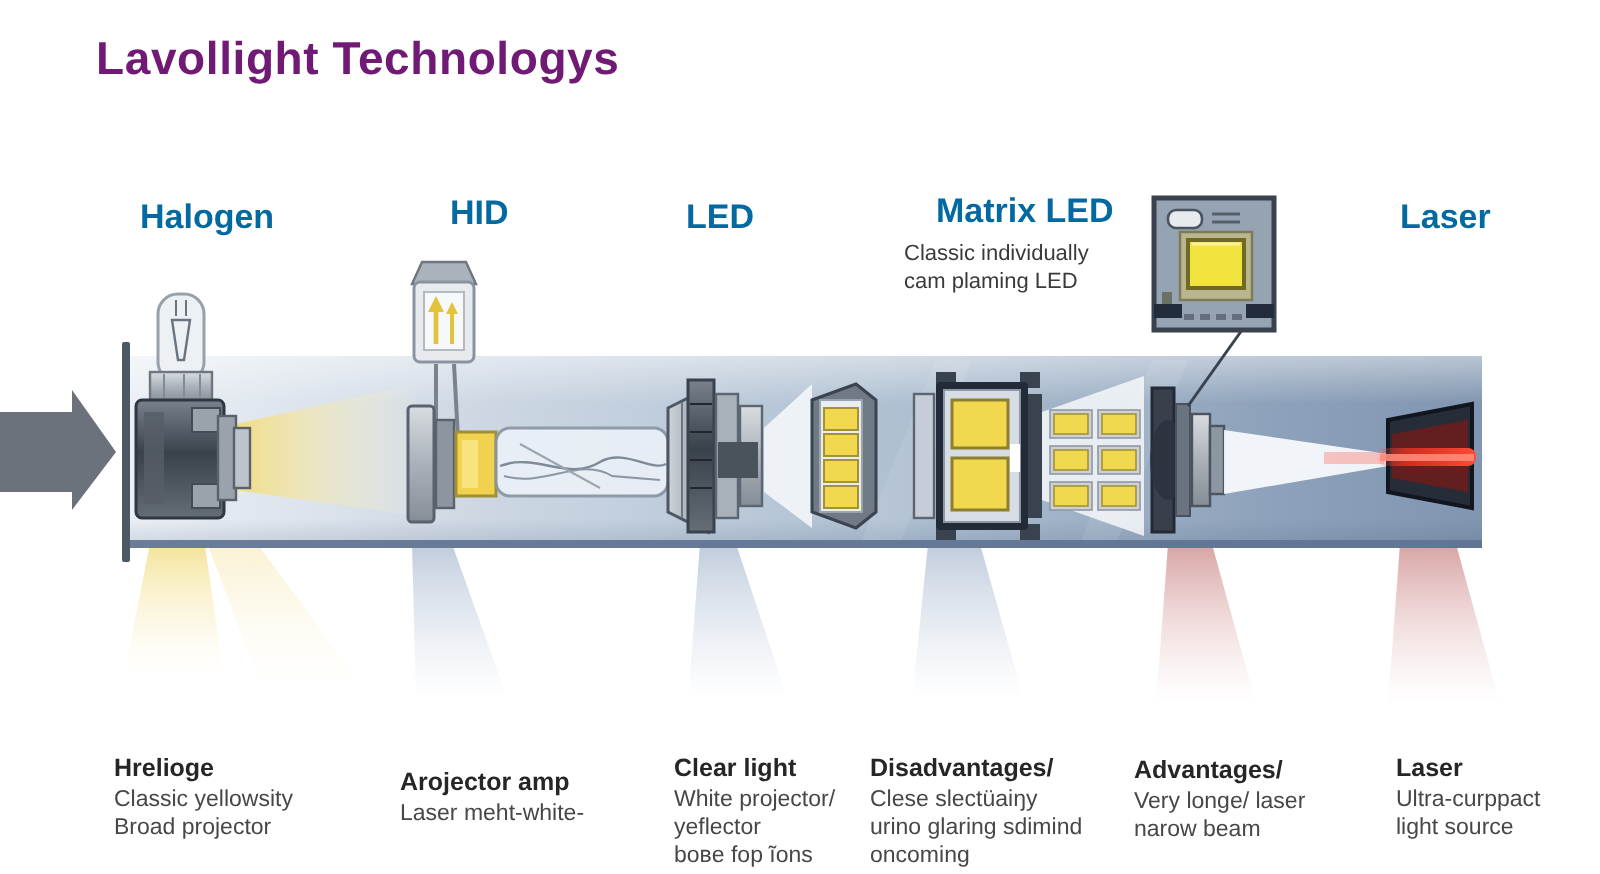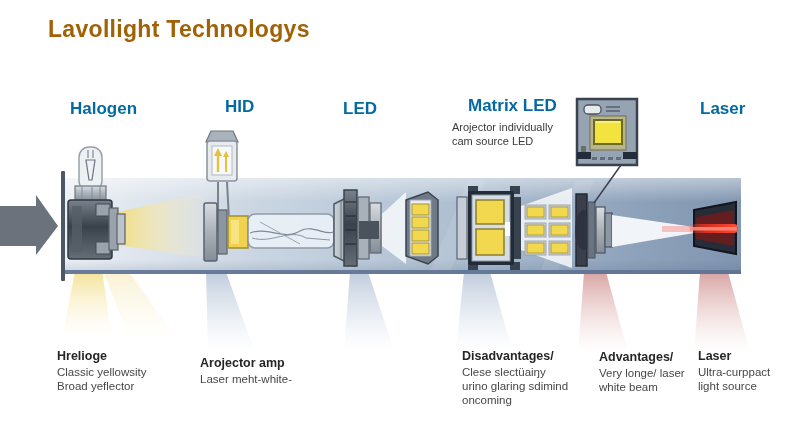--- a/index.html
+++ b/index.html
@@ -1,22 +1,22 @@
 <!DOCTYPE html>
 <html><head>
 <meta charset="utf-8">
 <style>
   html,body{margin:0;padding:0;background:#fff;}
   #canvas{position:relative;width:800px;height:437px;background:#fff;overflow:hidden;
           font-family:"Liberation Sans",sans-serif;color:#1c1c1c;}
   .abs{position:absolute;}
-  #title{left:48px;top:16px;font-size:23px;font-weight:600;letter-spacing:.3px;color:#a16207;}
+  #title{left:48px;top:16px;font-size:23px;font-weight:600;letter-spacing:.3px;color:#701a75;}
   .col-header{font-size:17px;font-weight:700;color:#0369a1;}
   .note{font-size:11px;line-height:13.5px;color:#3a3a3a;}
-  .foot-title{font-size:12.5px;font-weight:700;color:#262626;margin-bottom:2px;}
+  .foot-title{font-size:12.5px;font-weight:700;color:#262626;margin-bottom:2px;margin-top:28px;}
   .foot-line{font-size:11.5px;line-height:14px;color:#474747;}
   svg{display:block;}
 </style>
 </head>
 <body>
 
 <div id="canvas">
 
   <svg class="abs" style="left:0;top:0" width="800" height="437" viewBox="0 0 800 437">
     <defs>
@@ -221,47 +221,53 @@
 
   <div id="title" class="abs">Lavollight Technologys</div>
 
   <div class="abs col-header" style="left:70px;top:99px">Halogen</div>
   <div class="abs col-header" style="left:225px;top:97px">HID</div>
   <div class="abs col-header" style="left:343px;top:99px">LED</div>
   <div class="abs col-header" style="left:468px;top:96px">Matrix LED</div>
   <div class="abs col-header" style="left:700px;top:99px">Laser</div>
 
   <div class="abs note" style="left:452px;top:121px;width:130px">
-    <div>Arojector individually</div>
-    <div>cam source LED</div>
+    <div>Classic individually</div>
+    <div>cam plaming LED</div>
   </div>
 
   <div class="abs" style="left:57px;top:349px;width:130px">
     <div class="foot-title">Hrelioge</div>
     <div class="foot-line">Classic yellowsity</div>
-    <div class="foot-line">Broad yeflector</div>
+    <div class="foot-line">Broad projector</div>
   </div>
 
   <div class="abs" style="left:200px;top:356px;width:130px">
     <div class="foot-title">Arojector amp</div>
     <div class="foot-line">Laser meht-white-</div>
   </div>
 
-
-  <div class="abs" style="left:462px;top:349px;width:125px">
+  <div class="abs" style="left:337px;top:349px;width:120px">
+    <div class="foot-title">Clear light</div>
+    <div class="foot-line">White  projector/</div>
+    <div class="foot-line">yeflector</div>
+    <div class="foot-line">boвe fop ĩons</div>
+  </div>
+
+  <div class="abs" style="left:435px;top:349px;width:125px">
     <div class="foot-title">Disadvantages/</div>
     <div class="foot-line">Clese slectüaiŋy</div>
     <div class="foot-line">urino glaring sdimind</div>
     <div class="foot-line">oncoming</div>
   </div>
 
-  <div class="abs" style="left:599px;top:350px;width:120px">
+  <div class="abs" style="left:567px;top:350px;width:120px">
     <div class="foot-title">Advantages/</div>
     <div class="foot-line">Very longe/ laser</div>
-    <div class="foot-line">white beam</div>
+    <div class="foot-line">narow beam</div>
   </div>
 
   <div class="abs" style="left:698px;top:349px;width:100px">
     <div class="foot-title">Laser</div>
     <div class="foot-line">Ultra-curppact</div>
     <div class="foot-line">light source</div>
   </div>
 
 </div>
 

